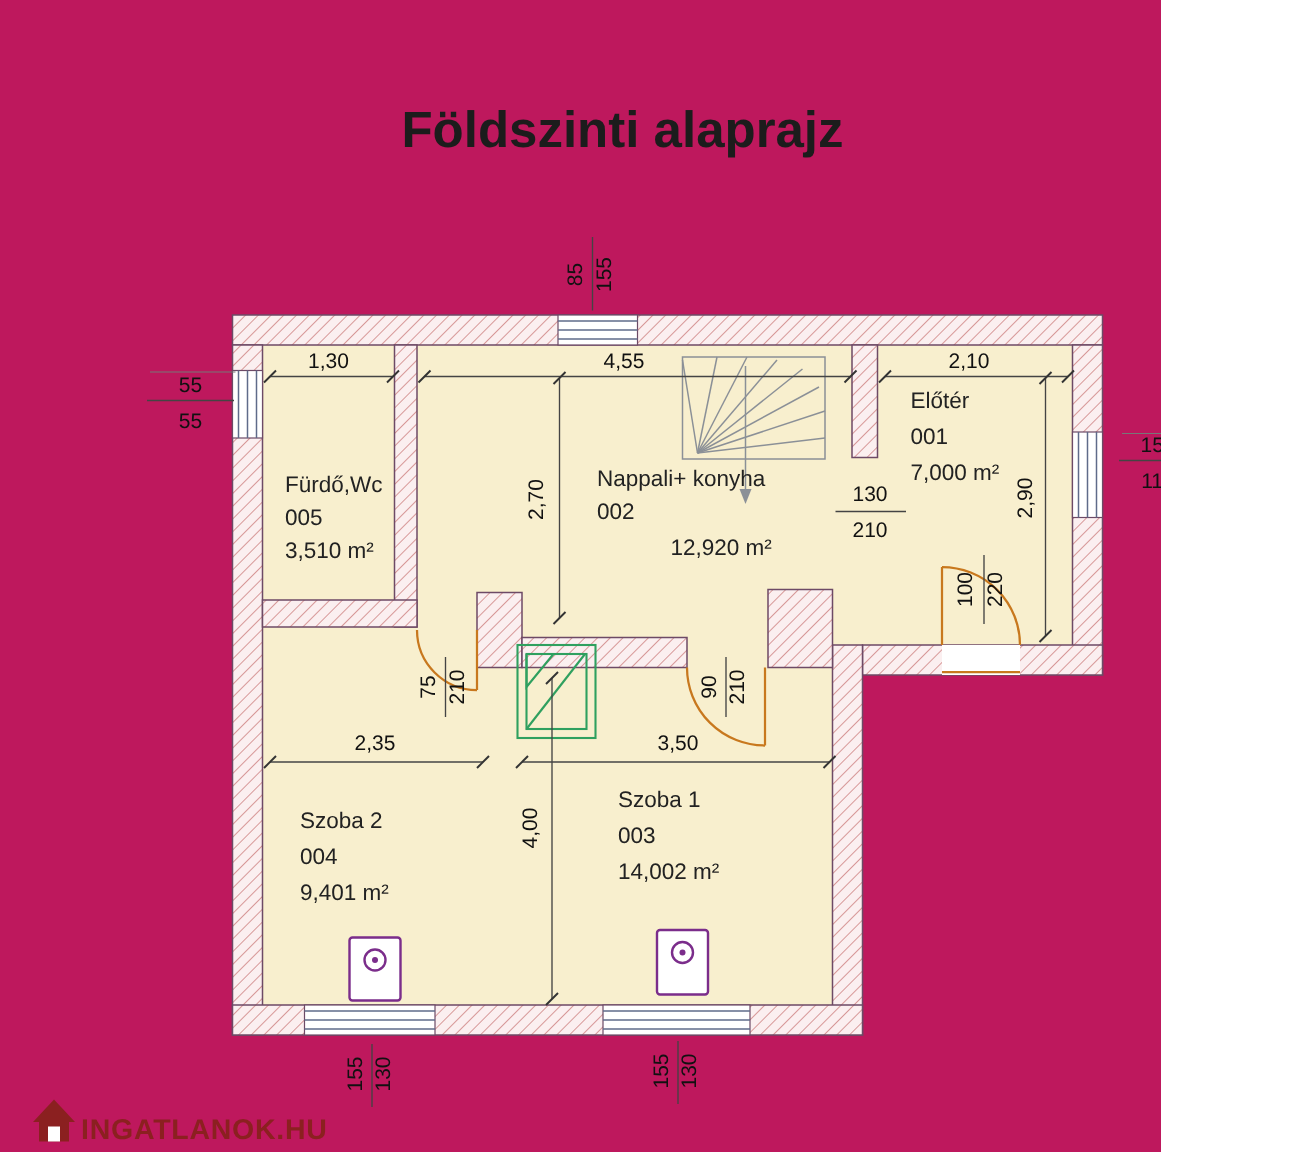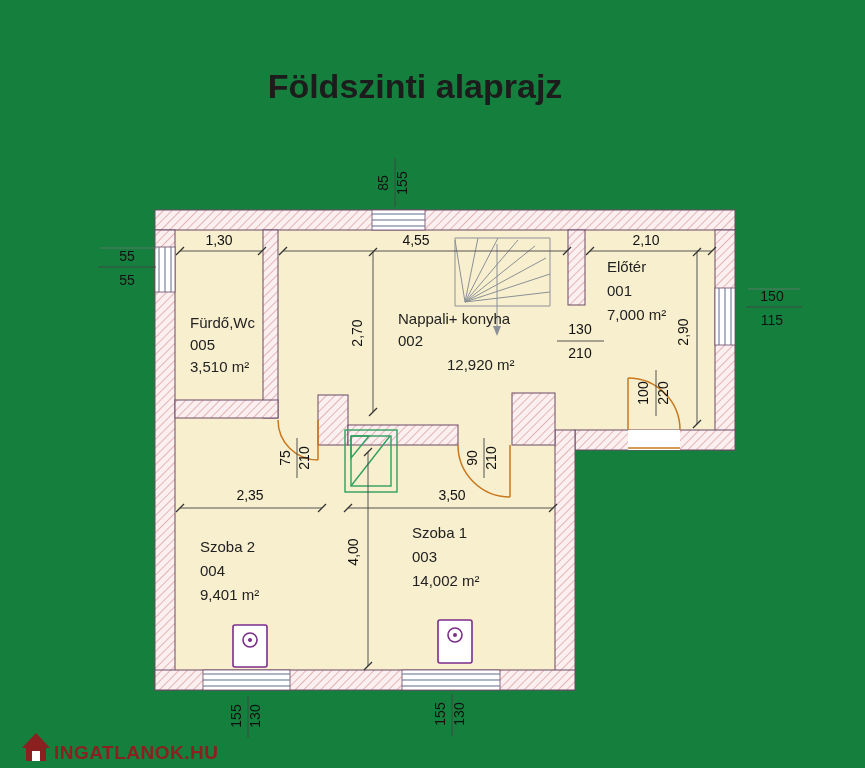--- a/index.html
+++ b/index.html
@@ -1,16 +1,16 @@
 <!DOCTYPE html>
 <html><head>
 <meta charset="utf-8">
 <style>
   html,body{margin:0;padding:0;background:#ffffff;}
-  .stage{position:relative;width:865px;height:768px;background:#15803d;overflow:hidden;
+  .stage{position:relative;width:774px;height:768px;background:#be185d;overflow:hidden;
          font-family:"Liberation Sans",sans-serif;}
   svg{display:block;}
   svg text{font-family:"Liberation Sans",sans-serif;}
   .title{font-size:34px;font-weight:bold;fill:#1c1c1c;}
   .roomname{font-size:15px;fill:#222;}
   .dim{font-size:14px;fill:#111;}
   .wall{fill:url(#hatch);stroke:#6d4a66;stroke-width:1;}
   .floor{fill:#f8efce;stroke:none;}
   .dimline{stroke:#444;stroke-width:0.9;}
   .extline{stroke:#777;stroke-width:0.7;}

